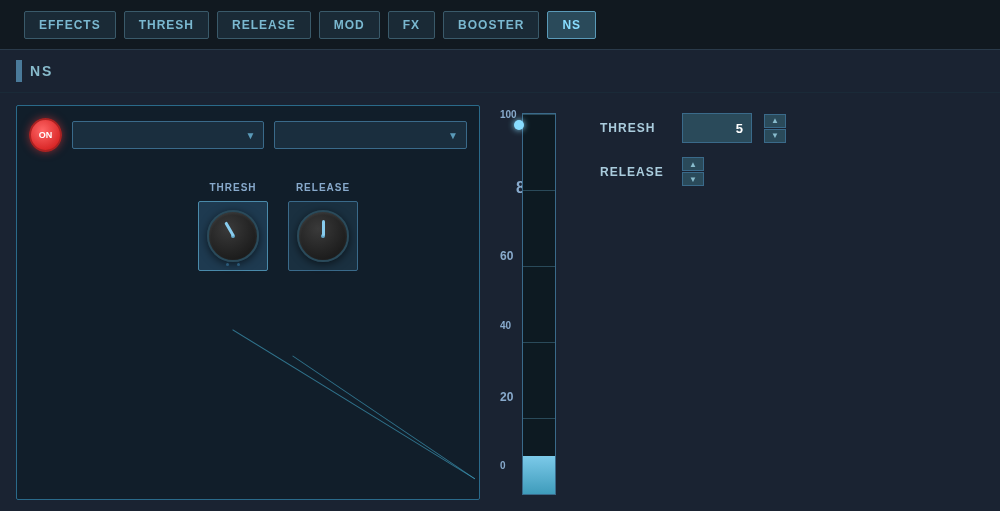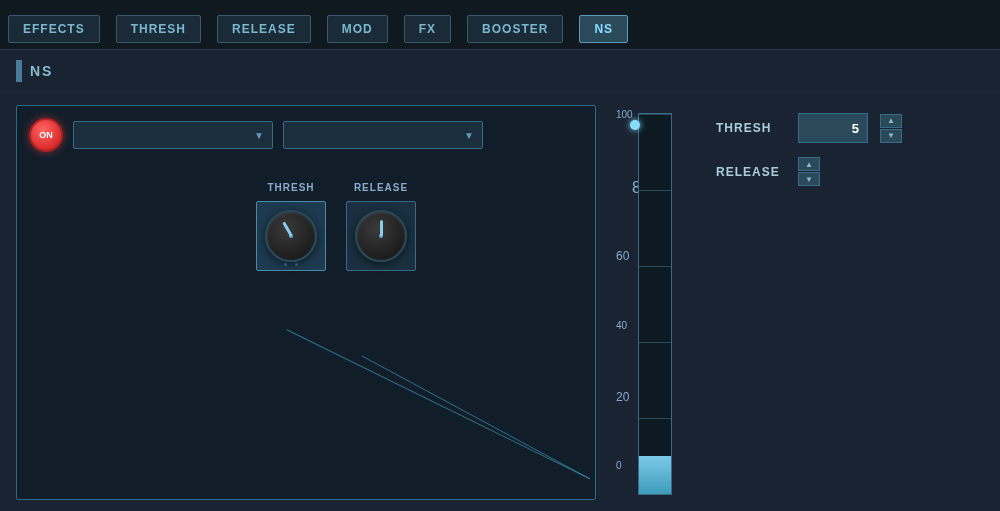--- a/index.html
+++ b/index.html
@@ -8,25 +8,25 @@
       height: 511px;
       background: #1a2332;
       font-family: 'Arial', sans-serif;
       overflow: hidden;
       color: #c0d8e8;
     }
 
     
     .top-nav {
       display: flex;
-      align-items: flex-end;
+      align-items: center;
       background: #111920;
       border-bottom: 1px solid #2a3a4a;
-      padding: 6px 8px;
-      gap: 16px;
+      padding: 6px 24px;
+      gap: 8px;
       height: 50px;
     }
     .nav-tab {
       border: 1px solid #3a5a6a;
       background: #1a2a36;
       color: #7ab8d0;
       padding: 6px 14px;
       font-size: 12px;
       font-weight: bold;
       letter-spacing: 1px;
@@ -66,21 +66,21 @@
       gap: 20px;
       height: calc(511px - 50px - 42px);
     }
 
     
     .plugin-panel {
       border: 1px solid #2a6a8a;
       background: #111e2a;
       border-radius: 2px;
       padding: 12px;
-      width: 580px;
+      width: 464px;
       position: relative;
     }
 
     
     .plugin-header {
       display: flex;
       align-items: center;
       gap: 10px;
       margin-bottom: 30px;
     }
@@ -341,21 +341,21 @@
       </div>
     </div>
 
     <svg class="svg-overlay" viewBox="0 0 570 390" preserveAspectRatio="none">
       <line x1="266" y1="222" x2="565" y2="370" stroke="#44aacc" stroke-width="1" opacity="0.6"></line>
       <line x1="340" y1="248" x2="565" y2="370" stroke="#44aacc" stroke-width="1" opacity="0.6"></line>
     </svg>
   </div>
 
   <div class="meter-section" style="width:80px; margin-top:0; padding-top:0;">
-    <div style="position:relative; width:60px; height:390px; margin-top:4px;">
+    <div style="position:relative; width:60px; height:390px; margin-top:4px;font-weight:bold;">
 
       <div class="scale-label" style="position:absolute;top:0;left:0;font-size:10px;color:#88aacc;">100</div>
       <div class="scale-label" style="position:absolute;top:18%;left:16px;font-size:16px;color:#88aacc;">80</div>
       <div class="scale-label" style="position:absolute;top:36%;left:0;font-size:12px;color:#88aacc;">60</div>
       <div class="scale-label" style="position:absolute;top:54%;left:0;font-size:10px;color:#88aacc;">40</div>
       <div class="scale-label" style="position:absolute;top:72%;left:0;font-size:12px;color:#88aacc;">20</div>
       <div class="scale-label" style="position:absolute;top:90%;left:0;font-size:10px;color:#88aacc;">0</div>
 
       <div style="position:absolute;left:22px;top:4px;bottom:4px;width:34px;border:1px solid #3a6a8a;background:#0d1a22;overflow:hidden;">
 

